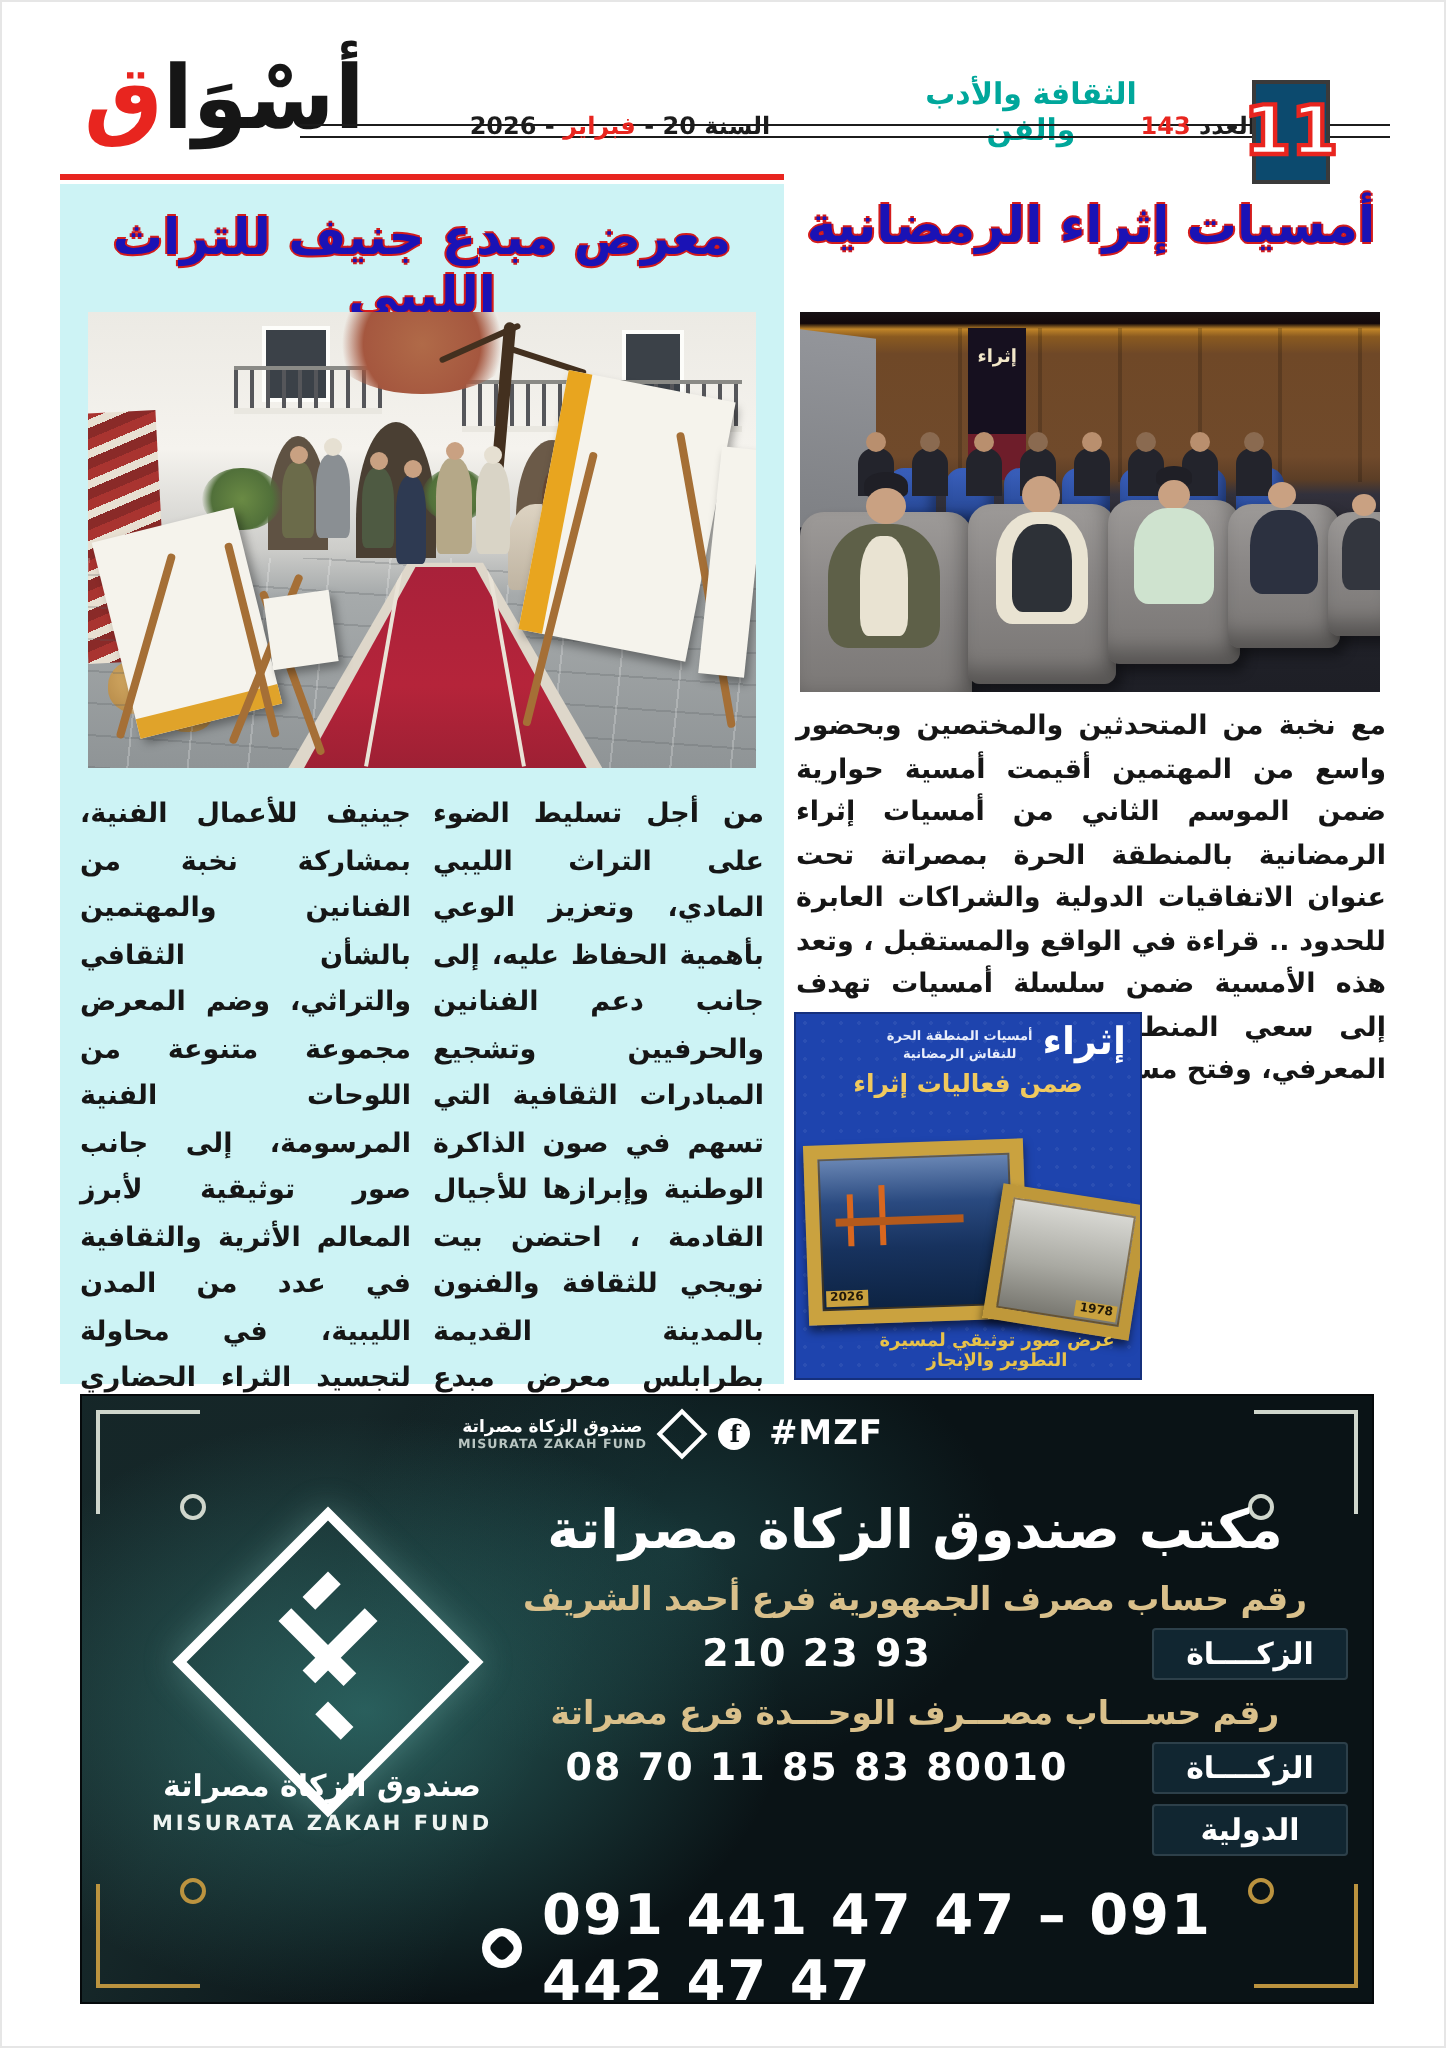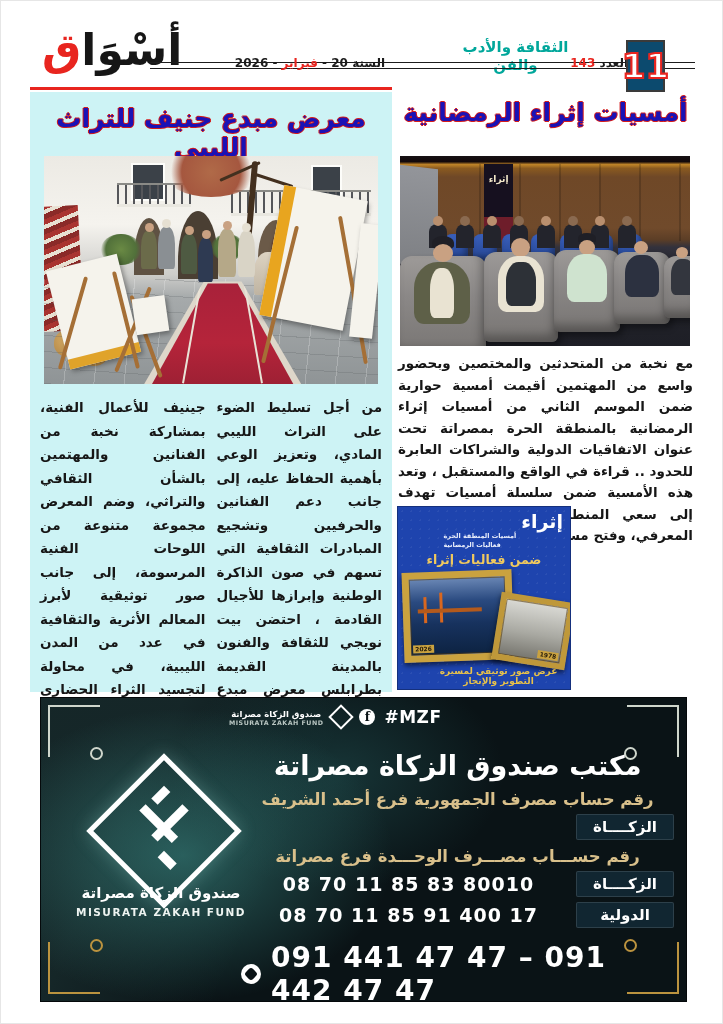--- a/index.html
+++ b/index.html
@@ -49,21 +49,21 @@
          border-radius:12px 12px 6px 6px;box-shadow:inset -5px -7px 10px rgba(0,0,0,.28),3px 4px 6px rgba(0,0,0,.38);}
   .head{position:absolute;border-radius:50%;background:#c9a182;}
   .cap{position:absolute;background:#1f1f26;border-radius:50% 50% 25% 25%;}
   .torso{position:absolute;border-radius:42% 42% 18% 18%;}
 
   
   .poster{position:relative;width:172px;height:182px;background:#1e44ae;overflow:hidden;flex:none;
           background-image:radial-gradient(rgba(255,255,255,.06) 1px,transparent 1px);background-size:9px 9px;box-shadow:0 0 0 1px #15307d;}
   .poster-head{display:flex;direction:rtl;align-items:flex-start;gap:5px;padding:5px 7px 0 4px;}
   .poster-brand{font-size:19px;font-weight:800;color:#fff;line-height:1;}
-  .poster-org{font-size:6.5px;font-weight:700;color:#e9eefb;line-height:9px;text-align:left;margin-top:20px;}
+  .poster-org{font-size:6.5px;font-weight:700;color:#e9eefb;line-height:9px;text-align:center;margin-top:2px;}
   .poster-sub{margin-top:2px;text-align:center;font-size:12.5px;font-weight:800;color:#f0c95e;}
   .frame{position:absolute;box-shadow:0 3px 5px rgba(0,0,0,.55),inset 0 0 0 1px rgba(90,60,10,.6);}
   .f-new{left:5px;top:64px;width:96px;height:76px;border:7px solid #caa23f;transform:rotate(-2deg);
          background:linear-gradient(180deg,#6a87b5 0%,#2a4a80 30%,#17325e 60%,#0d2342 100%);}
   .f-old{left:98px;top:90px;width:62px;height:56px;border:6px solid #bf983a;transform:rotate(9deg);
          background:linear-gradient(180deg,#d9d9d4 0%,#a9a9a2 55%,#77766f 100%);}
   .crane{position:absolute;background:#d8671f;}
   .yearchip{position:absolute;background:#caa23f;color:#20180a;font-size:6px;font-weight:700;padding:0 2px;line-height:8px;}
   .poster-cap{position:absolute;left:0;right:0;bottom:3px;text-align:center;font-size:9px;font-weight:800;color:#e8c24a;padding-left:29px;}
 
@@ -222,21 +222,21 @@
 
     <div class="abs r-body rtl" style="left:0;top:261px;width:295px;">مع نخبة من المتحدثين والمختصين وبحضور واسع من المهتمين أقيمت أمسية حوارية ضمن الموسم الثاني من أمسيات إثراء الرمضانية بالمنطقة الحرة بمصراتة تحت عنوان الاتفاقيات الدولية والشراكات العابرة للحدود .. قراءة في الواقع والمستقبل ، وتعد هذه الأمسية ضمن سلسلة أمسيات تهدف إلى سعي المنطقة لتعزيز ثقافة الحوار المعرفي، وفتح مساحات للنقاش البنّاء حول</div>
 
     <div class="abs" style="left:0;top:415px;width:295px;display:flex;gap:6px;">
 
       <div class="poster">
         <div class="poster-head">
           <div class="poster-brand">إثراء</div>
           <div class="poster-org rtl">
             <div>أمسيات المنطقة الحرة</div>
-            <div>فعاليات الرمضانية</div>
+            <div>للنقاش الرمضانية</div>
           </div>
         </div>
         <div class="poster-sub rtl">ضمن فعاليات إثراء</div>
         <div class="frame f-new">
           <div class="crane" style="left:14px;top:18px;width:3px;height:26px;"></div>
           <div class="crane" style="left:30px;top:14px;width:3px;height:30px;"></div>
           <div class="crane" style="left:8px;top:30px;width:64px;height:4px;background:#b45a1c;"></div>
           <div class="yearchip" style="left:2px;bottom:2px;">2026</div>
         </div>
         <div class="frame f-old">
@@ -328,29 +328,29 @@
       <div class="emb-in" style="left:18px;top:18px;width:9px;height:18px;"></div>
     </div>
     <div class="org-ar rtl">صندوق الزكاة مصراتة</div>
     <div class="org-en">MISURATA ZAKAH FUND</div>
 
     <div class="ad-right">
       <div class="ad-head">مكتب صندوق الزكاة مصراتة</div>
       <div class="bankline">رقم حساب مصرف الجمهورية فرع أحمد الشريف</div>
       <div class="acct-row">
         <span class="acct-label">الزكــــاة</span>
+        <span class="acct-num ltr">210 23 93</span>
       </div>
       <div class="bankline">رقم حســـاب مصـــرف الوحـــدة فرع مصراتة</div>
       <div class="acct-row">
         <span class="acct-label">الزكــــاة</span>
         <span class="acct-num ltr">08 70 11 85 83 80010</span>
       </div>
       <div class="acct-row">
         <span class="acct-label">الدولية</span>
-        <span class="acct-num ltr">08 70 11 85 91 400 17</span>
       </div>
       <div class="phone-row">
         <span class="phone-ic"></span>
         <span class="phones ltr">091 441 47 47 – 091 442 47 47</span>
       </div>
     </div>
   </div>
 
 </div>
 

